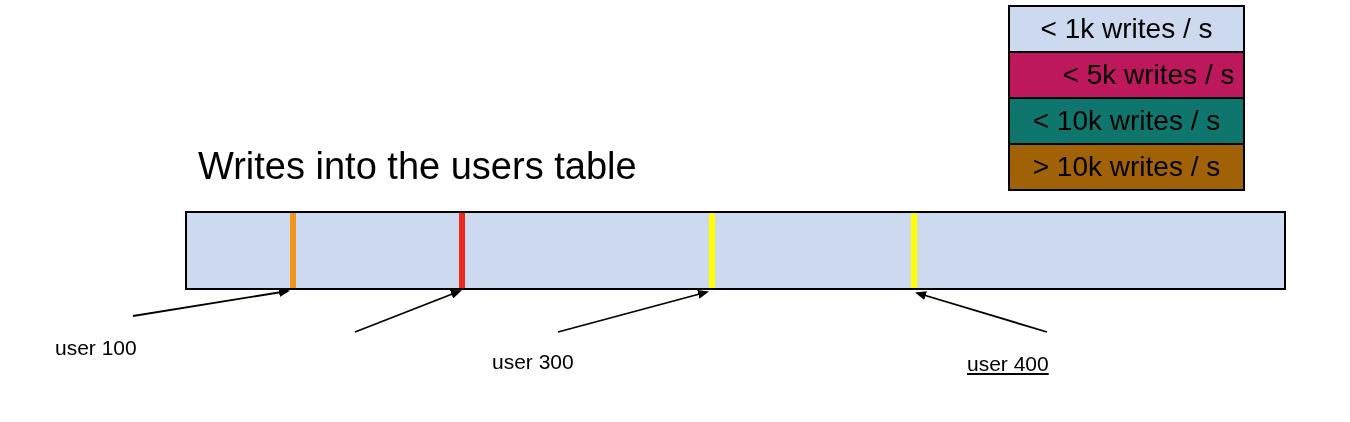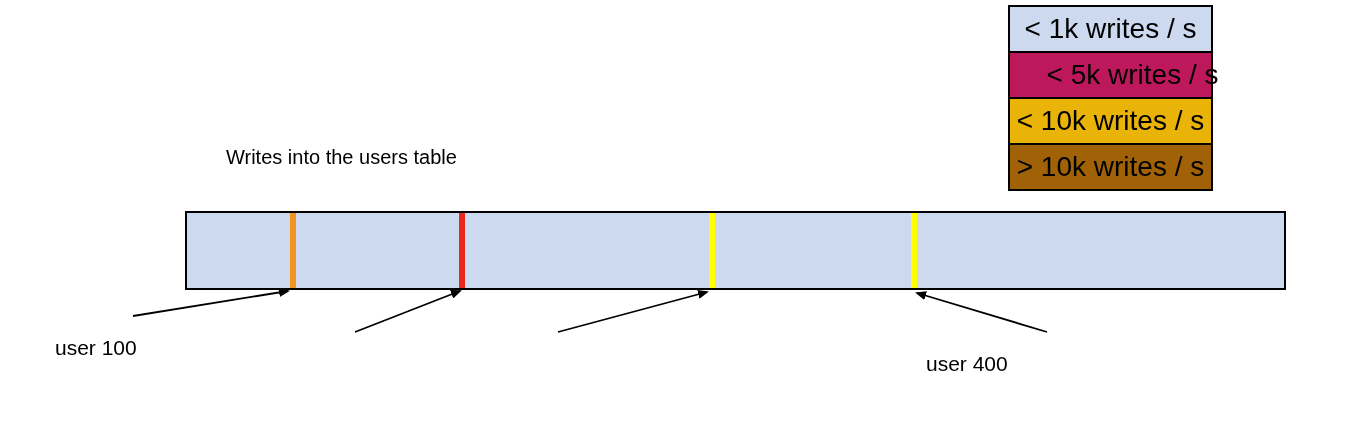--- a/index.html
+++ b/index.html
@@ -9,31 +9,30 @@
     height: 422px;
     background: #ffffff;
     font-family: "Liberation Sans", sans-serif;
     color: #000000;
     overflow: hidden;
   }
   .title {
     position: absolute;
     left: 198px;
     top: 146px;
-    font-size: 20px;
+    font-size: 38px;
     line-height: 1.1;
     white-space: nowrap;
-    margin-left: 28px;
   }
   
   .legend {
     position: absolute;
     left: 1008px;
     top: 5px;
-    width: 205px;
+    width: 237px;
   }
   .legend-row {
     box-sizing: border-box;
     height: 48px;
     border: 2px solid #000000;
     display: flex;
     align-items: center;
     justify-content: center;
     font-size: 28px;
     white-space: nowrap;
@@ -72,37 +71,37 @@
   
   .user-label {
     position: absolute;
     font-size: 21px;
     line-height: 1.1;
     white-space: nowrap;
   }
   .lbl-u100 { left: 55px;  top: 336px; }
   .lbl-u200 { left: 273px; top: 352px; }
   .lbl-u300 { left: 492px; top: 350px; }
-  .lbl-u400 { left: 926px; top: 352px; }
+  .lbl-u400 { left: 967px; top: 352px; text-decoration: underline; }
 </style>
 </head>
 <body>
 
 <div class="canvas">
 
   <div class="title">Writes into the users table</div>
 
   <div class="legend">
     <div class="legend-row" style="background-color: rgb(205, 217, 238);">
       <span>&lt; 1k writes / s</span>
     </div>
     <div class="legend-row" style="background-color: #be185d; padding-left: 44px;">
       <span>&lt; 5k writes / s</span>
     </div>
-    <div class="legend-row" style="background-color: #eab308;">
+    <div class="legend-row" style="background-color: #0f766e;">
       <span>&lt; 10k writes / s</span>
     </div>
     <div class="legend-row" style="background-color: #a16207;">
       <span>&gt; 10k writes / s</span>
     </div>
   </div>
 
   <div class="bar" style="background-color: rgb(205, 217, 238);">
     <div class="stripe" style="left: 9.62%; background-color: rgb(240, 148, 30);"></div>
     <div class="stripe" style="left: 25.07%; background-color: rgb(232, 41, 28);"></div>
@@ -116,15 +115,16 @@
         <path d="M0,0 L11,4.5 L0,9 Z" fill="#000000"></path>
       </marker>
     </defs>
     <line x1="133" y1="316" x2="288" y2="291" marker-end="url(#ah)"></line>
     <line x1="355" y1="332" x2="460" y2="291" marker-end="url(#ah)"></line>
     <line x1="558" y1="332" x2="707" y2="292" marker-end="url(#ah)"></line>
     <line x1="1047" y1="332" x2="917" y2="293" marker-end="url(#ah)"></line>
   </svg>
 
   <div class="user-label lbl-u100">user 100</div>
+  <div class="user-label lbl-u300">user 300</div>
   <div class="user-label lbl-u400">user 400</div>
 
 </div>
 
 </body></html>

